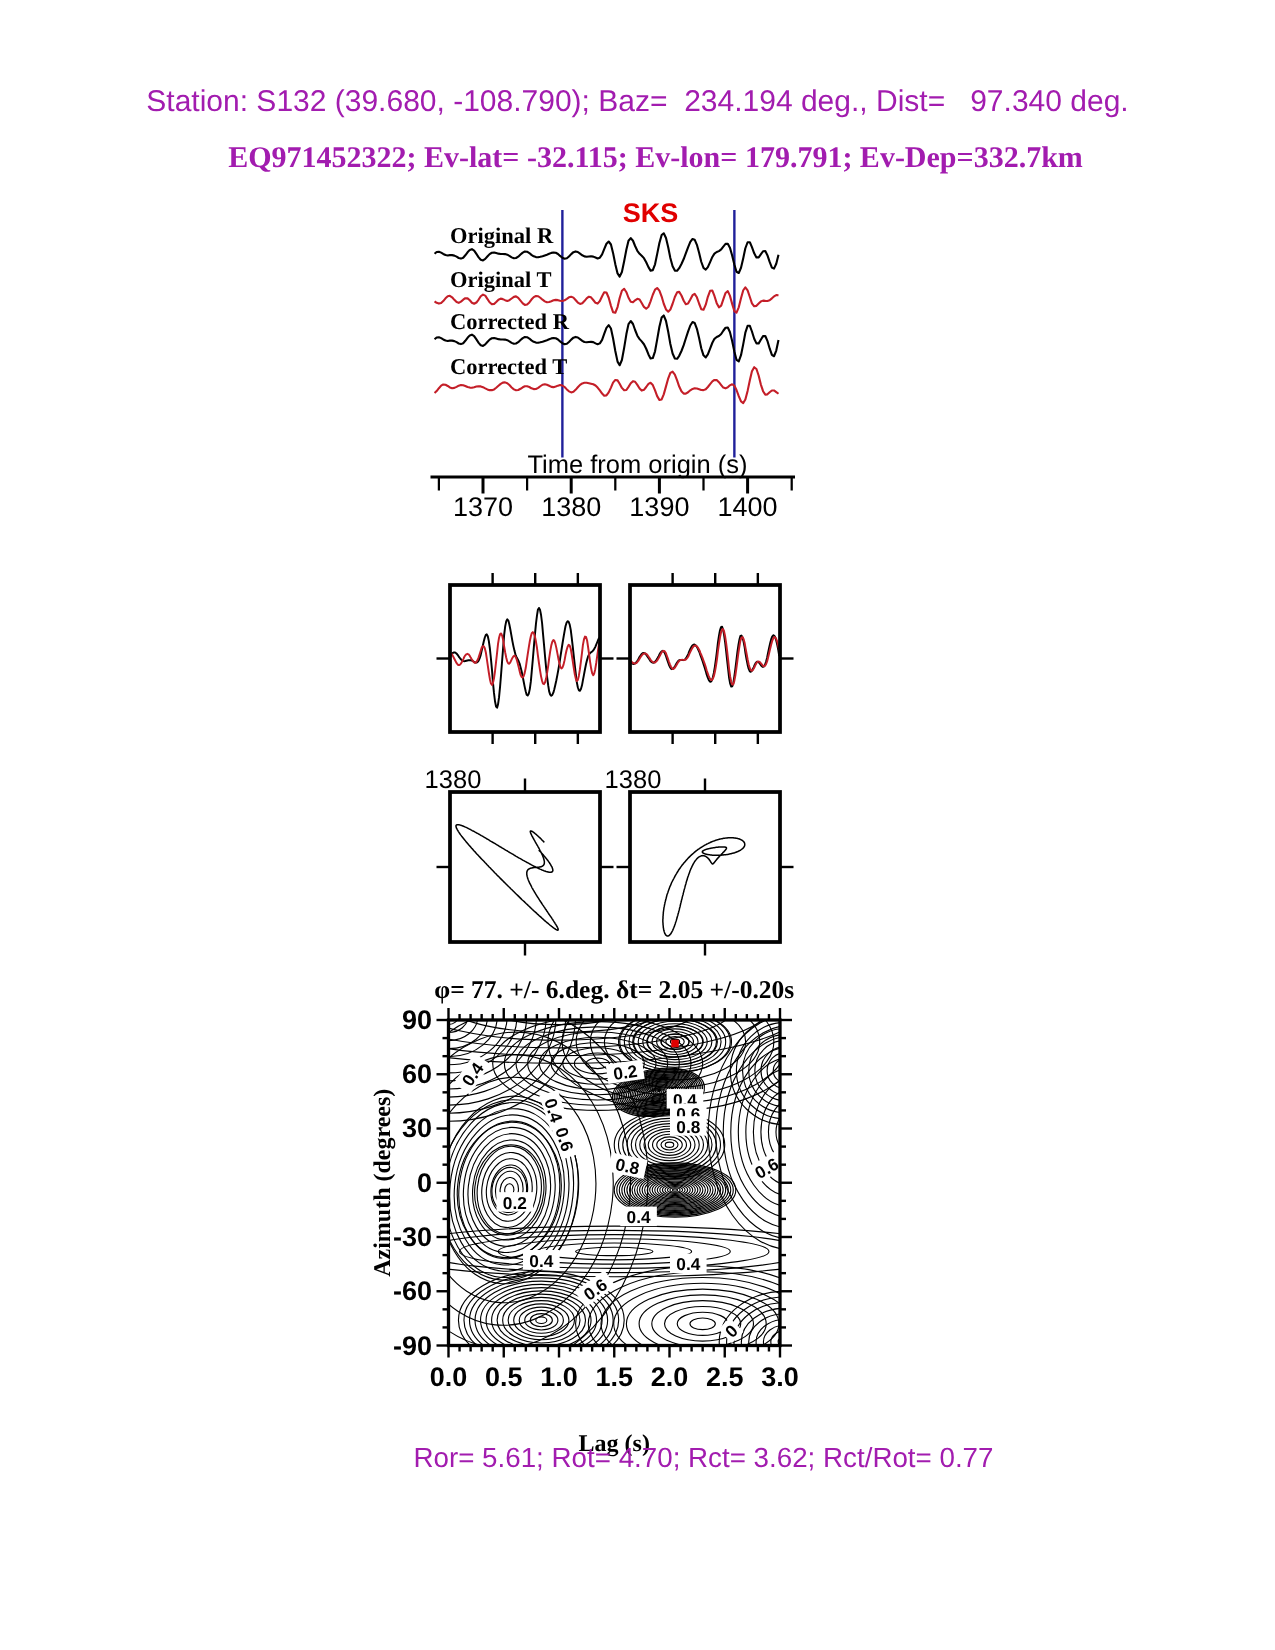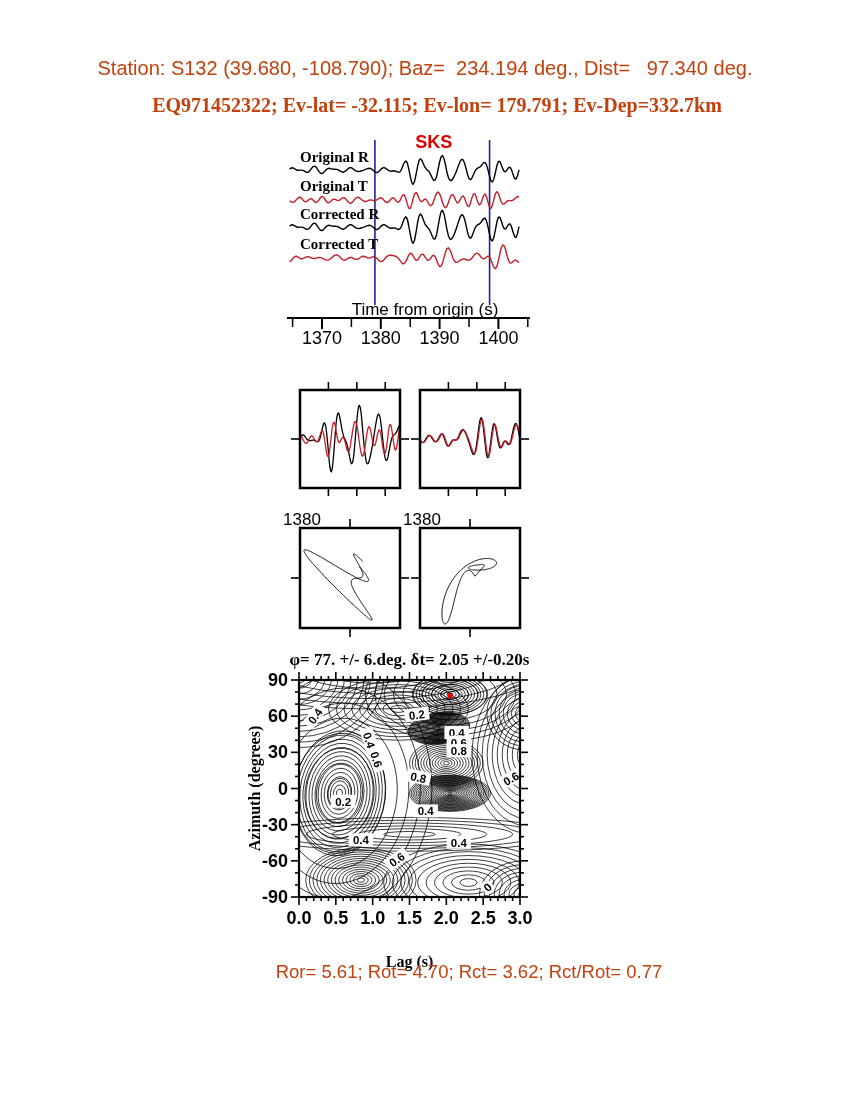--- a/index.html
+++ b/index.html
@@ -1,17 +1,17 @@
 <!DOCTYPE html>
 <html><head>
 <meta charset="utf-8">
 <style>
   html,body{margin:0;padding:0;background:#fff;}
   #page{position:relative;width:850px;height:1100px;background:#ffffff;overflow:hidden;
-        font-family:"Liberation Sans",sans-serif;color:#c2410c;}
+        font-family:"Liberation Sans",sans-serif;color:#a21caf;}
   .hdr1{position:absolute;top:57px;left:0;width:850px;text-align:center;
         font-size:20px;white-space:pre;letter-spacing:0px;}
   .hdr2{position:absolute;top:94px;left:0;width:850px;text-align:center;
         font-family:"Liberation Serif",serif;font-weight:bold;font-size:20px;white-space:pre;padding-left:12px;}
   .ftr{position:absolute;top:961px;left:0;width:850px;text-align:center;font-size:18.5px;white-space:pre;padding-left:44px;}
   svg{position:absolute;overflow:visible;}
   #svg-waveforms{left:270px;top:128px;}
   #svg-pair{left:270px;top:375px;}
   #svg-particle{left:270px;top:523px;}
   #svg-contour{left:230px;top:645px;}

